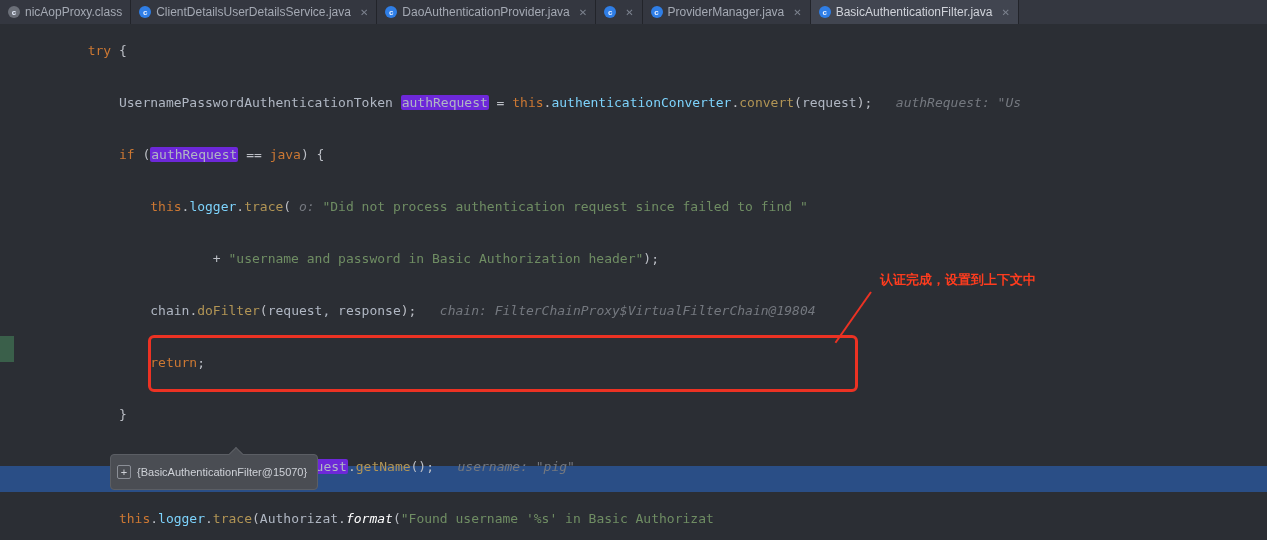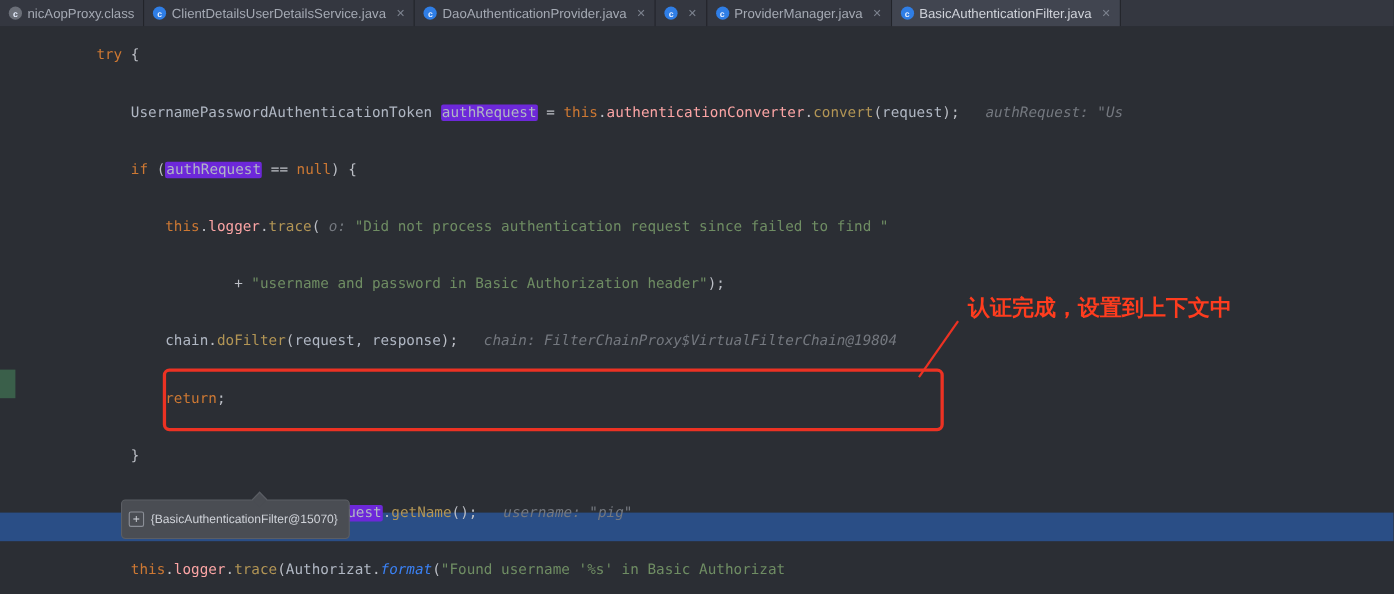--- a/index.html
+++ b/index.html
@@ -43,22 +43,22 @@
   position:relative;
   background:#2b2e34;
   padding:14px 0 0 25px;
   height:516px;
   line-height:26px;
 }
 pre { font-family:inherit; }
 .kw { color:#cd7833; }
 .str { color:#6f8d63; }
 .mtd { color:#b29555; }
-.smtd { color:#3b82f6; font-style:italic;text-align:right; }
-.fld { color:#fca5a5;margin-top:32px; }
+.smtd { color:#ffffff; font-style:italic;text-align:right; }
+.fld { color:#7dd3fc;margin-top:32px; }
 .ths { color:#cd7833; }
 .pun { color:#bcbfc6; }
 .id  { color:#b0b7c3; }
 .hl  { background:#6d28d9; border-radius:2px; padding:0 1px; }
 .cmt { color:#74787f; font-style:italic; }
 .prm { color:#74787f; font-style:italic; }
 .line { height:26px; }
 .gutter-strip {
   position:absolute;
   left:0; top:312px;
@@ -75,21 +75,21 @@
   position:absolute;
   border:3px solid #ec3223;
   border-radius:6px;
   pointer-events:none;
   z-index:5;
 }
 .annot-text {
   position:absolute;
   color:#ff3c1e;
   font-family:-apple-system,"PingFang SC","Microsoft YaHei",sans-serif;
-  font-size:20px;
+  font-size:13px;
   font-weight:600;
   font-style:normal;
   z-index:6;
 }
 .annot-line {
   position:absolute;
   width:2px;
   background:#ec3223;
   transform-origin:top center;
   z-index:5;
@@ -161,21 +161,21 @@
   </div>
 
 </div>
 
 <div class="editor">
 <div class="gutter-strip"></div>
 <div class="gutter-strip2"></div>
 
 <pre style="position:relative;z-index:2"><div class="line">        <span class="kw">try</span> <span class="pun">{</span></div>
 <div class="line">            <span class="id">UsernamePasswordAuthenticationToken</span> <span class="hl id">authRequest</span> <span class="pun">=</span> <span class="ths">this</span><span class="pun">.</span><span class="fld">authenticationConverter</span><span class="pun">.</span><span class="mtd">convert</span><span class="pun">(</span><span class="id">request</span><span class="pun">);</span>   <span class="cmt">authRequest: "Us</span></div>
-<div class="line">            <span class="kw">if</span> <span class="pun">(</span><span class="hl id">authRequest</span> <span class="pun">==</span> <span class="kw">null</span><span class="pun">) {</span></div>
+<div class="line">            <span class="kw">if</span> <span class="pun">(</span><span class="hl id">authRequest</span> <span class="pun">==</span> <span class="kw">java</span><span class="pun">) {</span></div>
 <div class="line">                <span class="ths">this</span><span class="pun">.</span><span class="fld">logger</span><span class="pun">.</span><span class="mtd">trace</span><span class="pun">(</span> <span class="prm">o:</span> <span class="str">"Did not process authentication request since failed to find "</span></div>
 <div class="line">                        <span class="pun">+</span> <span class="str">"username and password in Basic Authorization header"</span><span class="pun">);</span></div>
 <div class="line">                <span class="id">chain</span><span class="pun">.</span><span class="mtd">doFilter</span><span class="pun">(</span><span class="id">request, response</span><span class="pun">);</span>   <span class="cmt">chain: FilterChainProxy$VirtualFilterChain@19804</span></div>
 <div class="line">                <span class="kw">return</span><span class="pun">;</span></div>
 <div class="line">            <span class="pun">}</span></div>
 <div class="line">            <span class="id">String</span> <span class="id">username</span> <span class="pun">=</span> <span class="hl id">authRequest</span><span class="pun">.</span><span class="mtd">getName</span><span class="pun">();</span>   <span class="cmt">username: "pig"</span></div>
 <div class="line">            <span class="ths">this</span><span class="pun">.</span><span class="fld">logger</span><span class="pun">.</span><span class="mtd">trace</span><span class="pun">(</span><span class="id">Authorizat</span><span class="pun">.</span><span class="smtd">format</span><span class="pun">(</span><span class="str">"Found username '%s' in Basic Authorizat</span></div>
 
 
 

